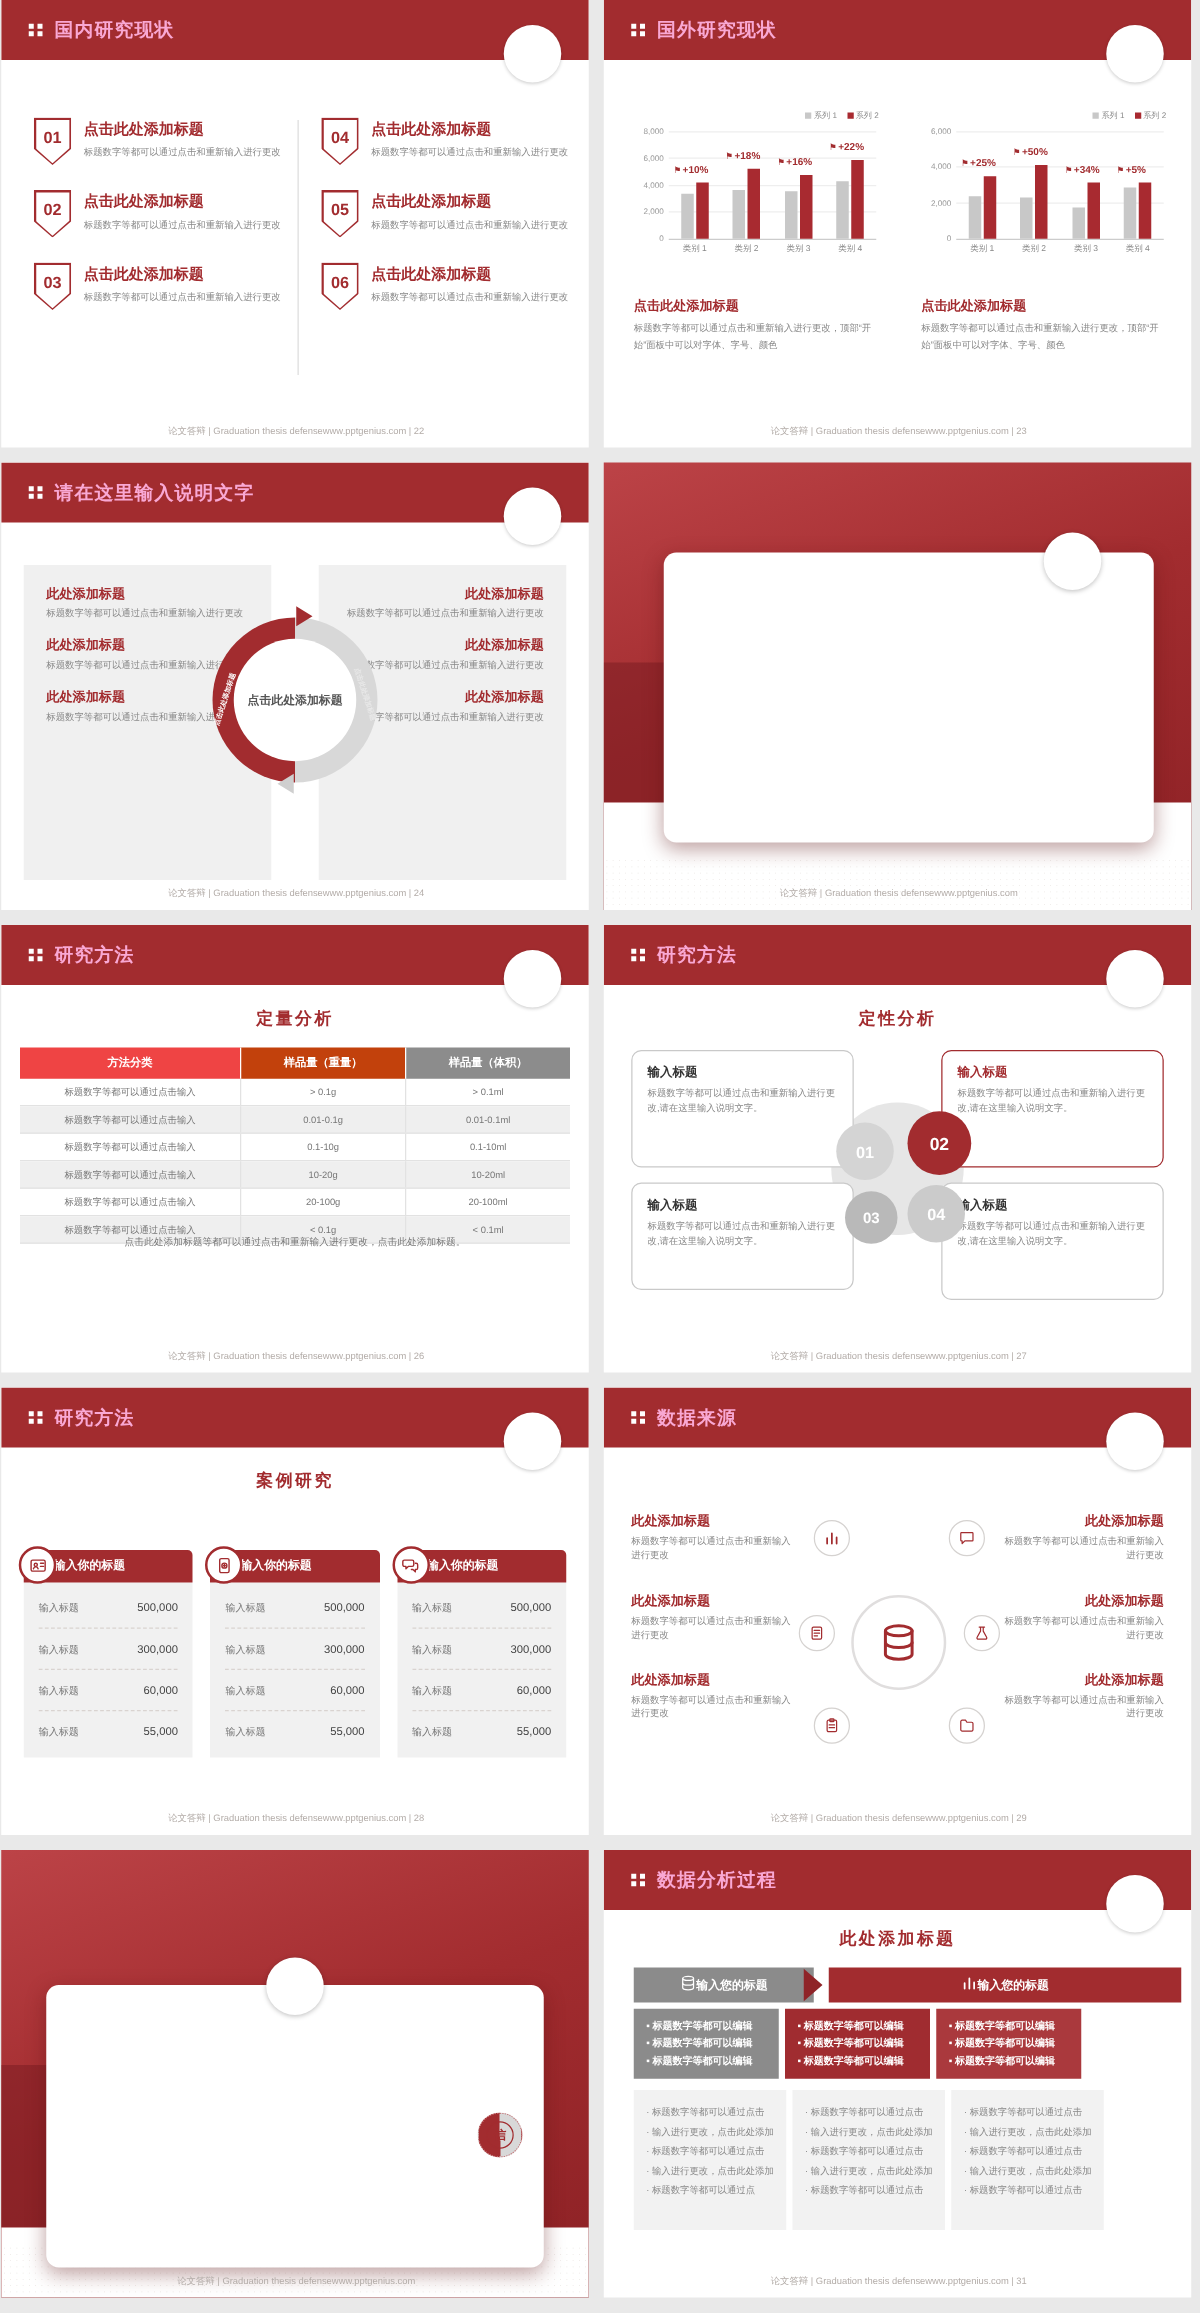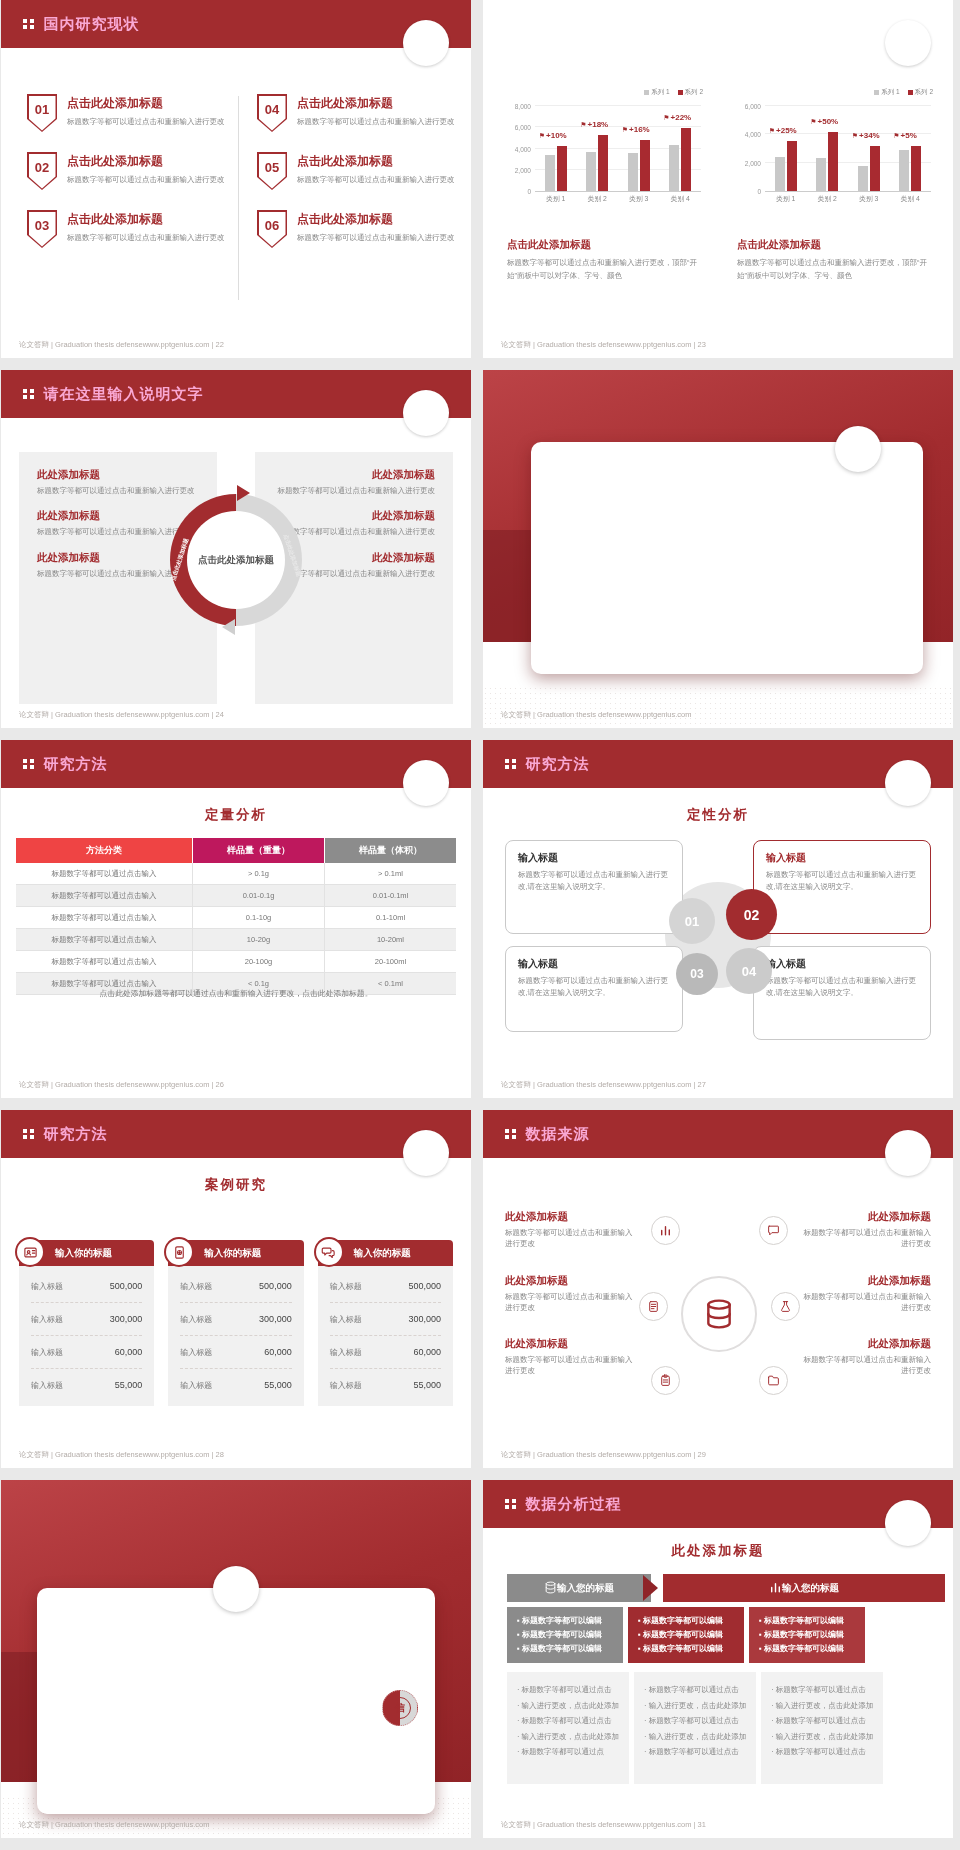--- a/index.html
+++ b/index.html
@@ -15,21 +15,21 @@
   .qdots{display:grid;grid-template-columns:4px 4px;gap:2.5px;margin-right:10px;flex:none}
   .qdots i{width:4px;height:4px;background:#fff;display:block}
   .qdots.red i{background:#a22c2f;width:3px;height:3px}
   .qdots.small{grid-template-columns:3px 3px;gap:2px}
   .ttl{color:#f9a8d4;font-weight:bold;font-size:15px;letter-spacing:1px}
 
   .seal{position:absolute;right:22px;top:20px;width:46px;height:46px;border-radius:50%;background:#fff;box-shadow:0 1px 3px rgba(0,0,0,.2);display:flex;align-items:center;justify-content:center;z-index:5}
   .seal .ring{width:34px;height:34px;border-radius:50%;border:1px dotted #c4777a;display:flex;align-items:center;justify-content:center}
   .seal .core{width:20px;height:20px;border-radius:50%;border:1.5px solid #a22c2f;color:#a22c2f;font-size:10px;font-weight:bold;display:flex;align-items:center;justify-content:center}
 
-  .footer{position:absolute;left:18px;right:16px;bottom:8px;display:flex;justify-content:flex-start;font-size:7.5px;color:#b3aca8;z-index:6}
+  .footer{position:absolute;left:18px;right:16px;bottom:8px;display:flex;justify-content:center;font-size:7.5px;color:#b3aca8;z-index:6}
 
   
   #s1-grid{position:absolute;left:26px;top:94px;width:422px;display:grid;grid-template-columns:1fr 1fr;grid-auto-flow:column;grid-template-rows:repeat(3,auto);column-gap:32px;row-gap:20px}
   .s1item{display:flex;gap:10px}
   .badge{width:30px;height:38px;clip-path:polygon(0 0,100% 0,100% 66%,50% 100%,0 66%);background:#a22c2f;position:relative;flex:none}
   .badge i{position:absolute;inset:1.5px;background:#fff;clip-path:polygon(0 0,100% 0,100% 66%,50% 100%,0 66%);display:flex;align-items:center;justify-content:center;font-style:normal;color:#a22c2f;font-weight:bold;font-size:13px;padding-bottom:8px;box-sizing:border-box}
   .it{font-size:12px;font-weight:bold;color:#a22c2f;margin:1px 0 4px}
   .id{font-size:7.5px;color:#888;line-height:1.55;width:158px}
   #s1-div{position:absolute;left:237px;top:96px;height:204px;width:1px;background:#ddd}
 
@@ -79,21 +79,21 @@
   .ctitle{font-size:17.5px;font-weight:bold;color:#a22c2f;letter-spacing:1px}
   .csub{font-size:8px;font-weight:bold;color:#9a9a9a;letter-spacing:.6px;margin-top:3px}
   .cbullets{position:absolute;display:flex;flex-direction:column;gap:9px}
   .cbullet{display:flex;align-items:center;gap:7px;font-size:11px;color:#3a3a3a}
 
   
   .h2{position:absolute;left:0;right:0;top:66px;text-align:center;font-size:13.5px;font-weight:bold;color:#a22c2f;letter-spacing:2px}
   #s5-table{position:absolute;left:15px;top:98px;width:440px}
   .trow{display:grid;grid-template-columns:40% 30% 30%}
   .trow.head div{color:#fff;font-weight:bold;font-size:9px;padding:6px 0;text-align:center}
-  .hc0{background:#ef4444}.hc1{background:#be185d;border-left:1px solid #fff}.hc2{background:#8c8c8c;border-left:1px solid #fff}
+  .hc0{background:#ef4444}.hc1{background:#c2410c;border-left:1px solid #fff}.hc2{background:#8c8c8c;border-left:1px solid #fff}
   .trow.body div{font-size:7.5px;color:#777;text-align:center;padding:5.5px 0;border-left:1px solid #e2e2e2}
   .trow.body div:first-child{border-left:none}
   .trow.body:nth-child(odd){background:#efefef}
   .trow.body{border-bottom:1px solid #e2e2e2}
   #s5-note{position:absolute;left:0;right:0;top:248px;text-align:center;font-size:7.8px;color:#777}
 
   
   .s6box{position:absolute;border:1px solid #c9c9c9;border-radius:8px;background:#fff;padding:10px 12px;box-sizing:border-box;width:178px}
   .s6box .it3{font-size:10px;font-weight:bold;color:#333;margin-bottom:4px}
   .s6box.hl{border:1.5px solid #a22c2f}
@@ -108,21 +108,21 @@
   .c0{left:186px;top:158px;width:46px;height:46px;background:#d4d4d4;font-size:13px}
   .c1{left:243px;top:149px;width:51px;height:51px;background:#a22c2f;font-size:14px;z-index:2}
   .c2{left:193px;top:213px;width:42px;height:42px;background:#b9b9b9;font-size:12px}
   .c3{left:243px;top:208px;width:46px;height:46px;background:#cbcbcb;font-size:13px}
 
   
   #s7-cards{position:absolute;left:18px;right:18px;top:130px;display:flex;gap:14px}
   .card7{flex:1;position:relative}
   .card7 .chead{position:relative;height:26px;background:#a22c2f;border-radius:4px 4px 0 0}
   .cico{position:absolute;left:-4px;top:-3px;width:30px;height:30px;border-radius:50%;background:#fff;border:2px solid #a22c2f;box-sizing:border-box;display:flex;align-items:center;justify-content:center;color:#a22c2f}
-  .chead .ct{padding-left:36px;line-height:26px;font-size:9.5px;font-weight:bold;color:#fff}
+  .chead .ct{padding-left:24px;line-height:26px;font-size:9.5px;font-weight:bold;color:#fff}
   .cbody{background:#f1f1f1;padding:4px 12px 8px;height:140px;box-sizing:border-box}
   .crow{display:flex;justify-content:space-between;align-items:center;height:32px;border-bottom:1px dashed #d9d3d0}
   .crow:last-child{border-bottom:none}
   .crow .cl7{font-size:8px;color:#777}
   .crow .cv7{font-size:9px;color:#444}
 
   
   .s8col{position:absolute;top:100px;width:134px}
   #s8-left{left:22px}
   #s8-right{left:314px;text-align:right}
@@ -221,20 +221,29 @@
         </div>
       </div>
     <div id="s1-div"></div>
     <div class="footer">
       <span>论文答辩 | Graduation thesis defense</span>
       <span>www.pptgenius.com | 22</span>
     </div>
   </div>
 
   <div class="tile p1">
+    <div class="titlebar">
+      <span class="qdots">
+          <i></i>
+          <i></i>
+          <i></i>
+          <i></i>
+        </span>
+      <span class="ttl">国外研究现状</span>
+    </div>
     <div class="seal"></div>
     <div class="chart" id="chart-0">
         <div class="cl">
           <div class="cli"><span class="sq" style="background: rgb(200, 200, 200);"></span>系列 1</div>
           <div class="cli"><span class="sq" style="background: rgb(168, 42, 48);"></span>系列 2</div>
         </div>
         <div class="plot">
           <div class="yl" style="bottom: 0%;">0</div>
           <div class="gl" style="bottom: 25%;"></div>
           <div class="yl" style="bottom: 25%;">2,000</div>

